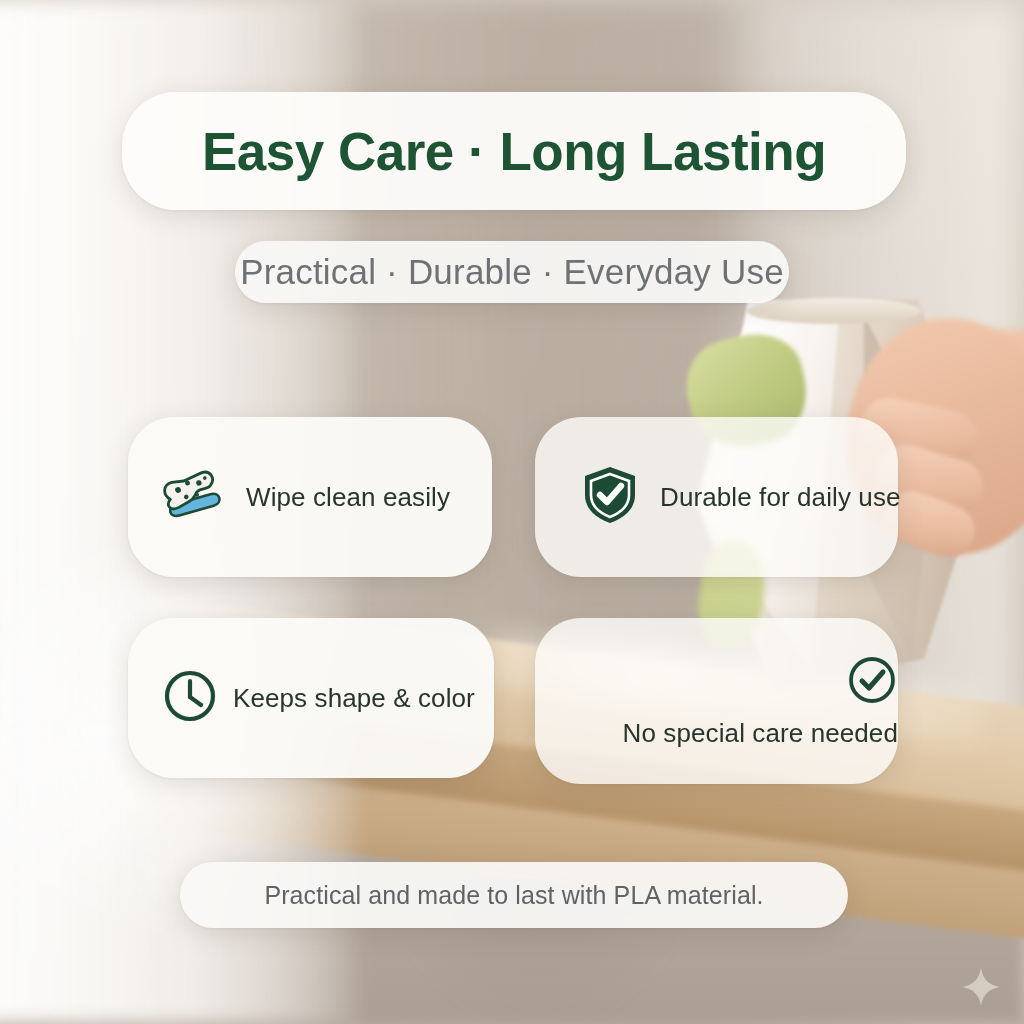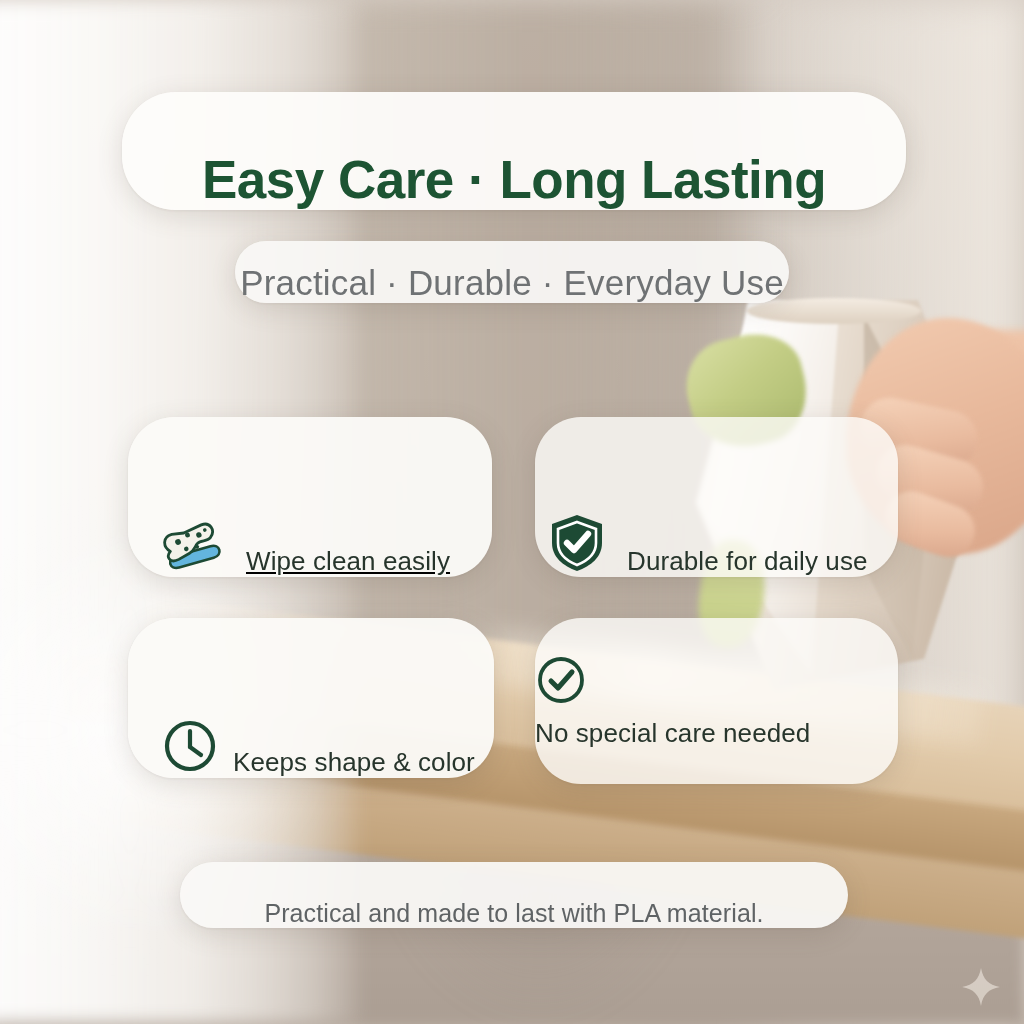--- a/index.html
+++ b/index.html
@@ -166,21 +166,21 @@
     background:linear-gradient(180deg,#d6dd9e 0%,#c5cf86 100%);
     transform:rotate(8deg);
     filter:blur(3px);
   }
 
   
   #overlay{ position:absolute; inset:0; }
 
   .pill{
     position:absolute;
-    display:flex; align-items:flex-end;
+    display:flex; align-items:center;
     border-radius:48px;
     box-shadow:0 6px 26px rgba(92,78,66,.16), 0 1px 3px rgba(92,78,66,.08);
     backdrop-filter:blur(2px);
   }
 
   
   .title-pill{
     left:122px; top:92px; width:784px; height:118px;
     justify-content:center;
     background:rgba(253,252,250,.95);
@@ -198,26 +198,26 @@
     background:rgba(249,248,245,.93);
     border-radius:34px;
   }
   .sub-text{ font-size:35px; color:#6f7274; letter-spacing:.2px; white-space:nowrap; }
 
   
   .card{ border-radius:46px; }
   .card-l{ background:rgba(251,250,247,.955); }
   .card-r{ background:rgba(252,251,249,.80); }
 
-  .c1{ left:128px; top:417px; width:364px; height:160px; padding-left:34px; gap:22px;text-decoration:underline; }
-  .c2{ left:535px; top:417px; width:363px; height:160px; padding-left:14px; gap:22px; }
+  .c1{ left:128px; top:417px; width:364px; height:160px; padding-left:34px; gap:22px; }
+  .c2{ left:535px; top:417px; width:363px; height:160px; padding-left:47px; gap:22px; }
   .c3{ left:128px; top:618px; width:366px; height:160px; padding-left:34px; gap:15px; }
   .c4{
     left:535px; top:618px; width:363px; height:166px;
-    flex-direction:column; justify-content:center; align-items:flex-start; gap:8px;
+    flex-direction:column; justify-content:center; align-items:flex-end; gap:8px;
   }
 
   .card-label{ font-size:26px; color:#27352c; letter-spacing:.1px; white-space:nowrap; }
   .c4 .card-label{ font-size:26px; }
 
   
   .foot-pill{
     left:180px; top:862px; width:668px; height:66px;
     justify-content:center;
     background:rgba(250,249,246,.93);

